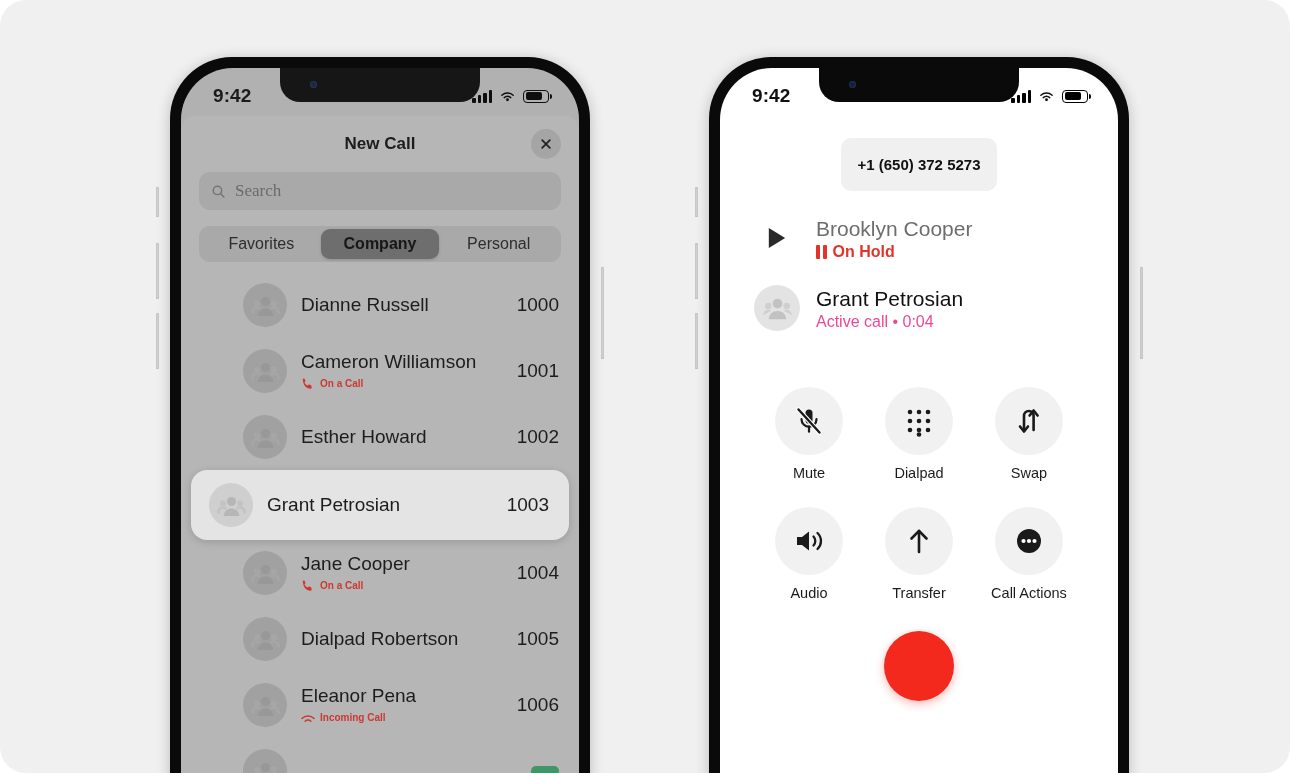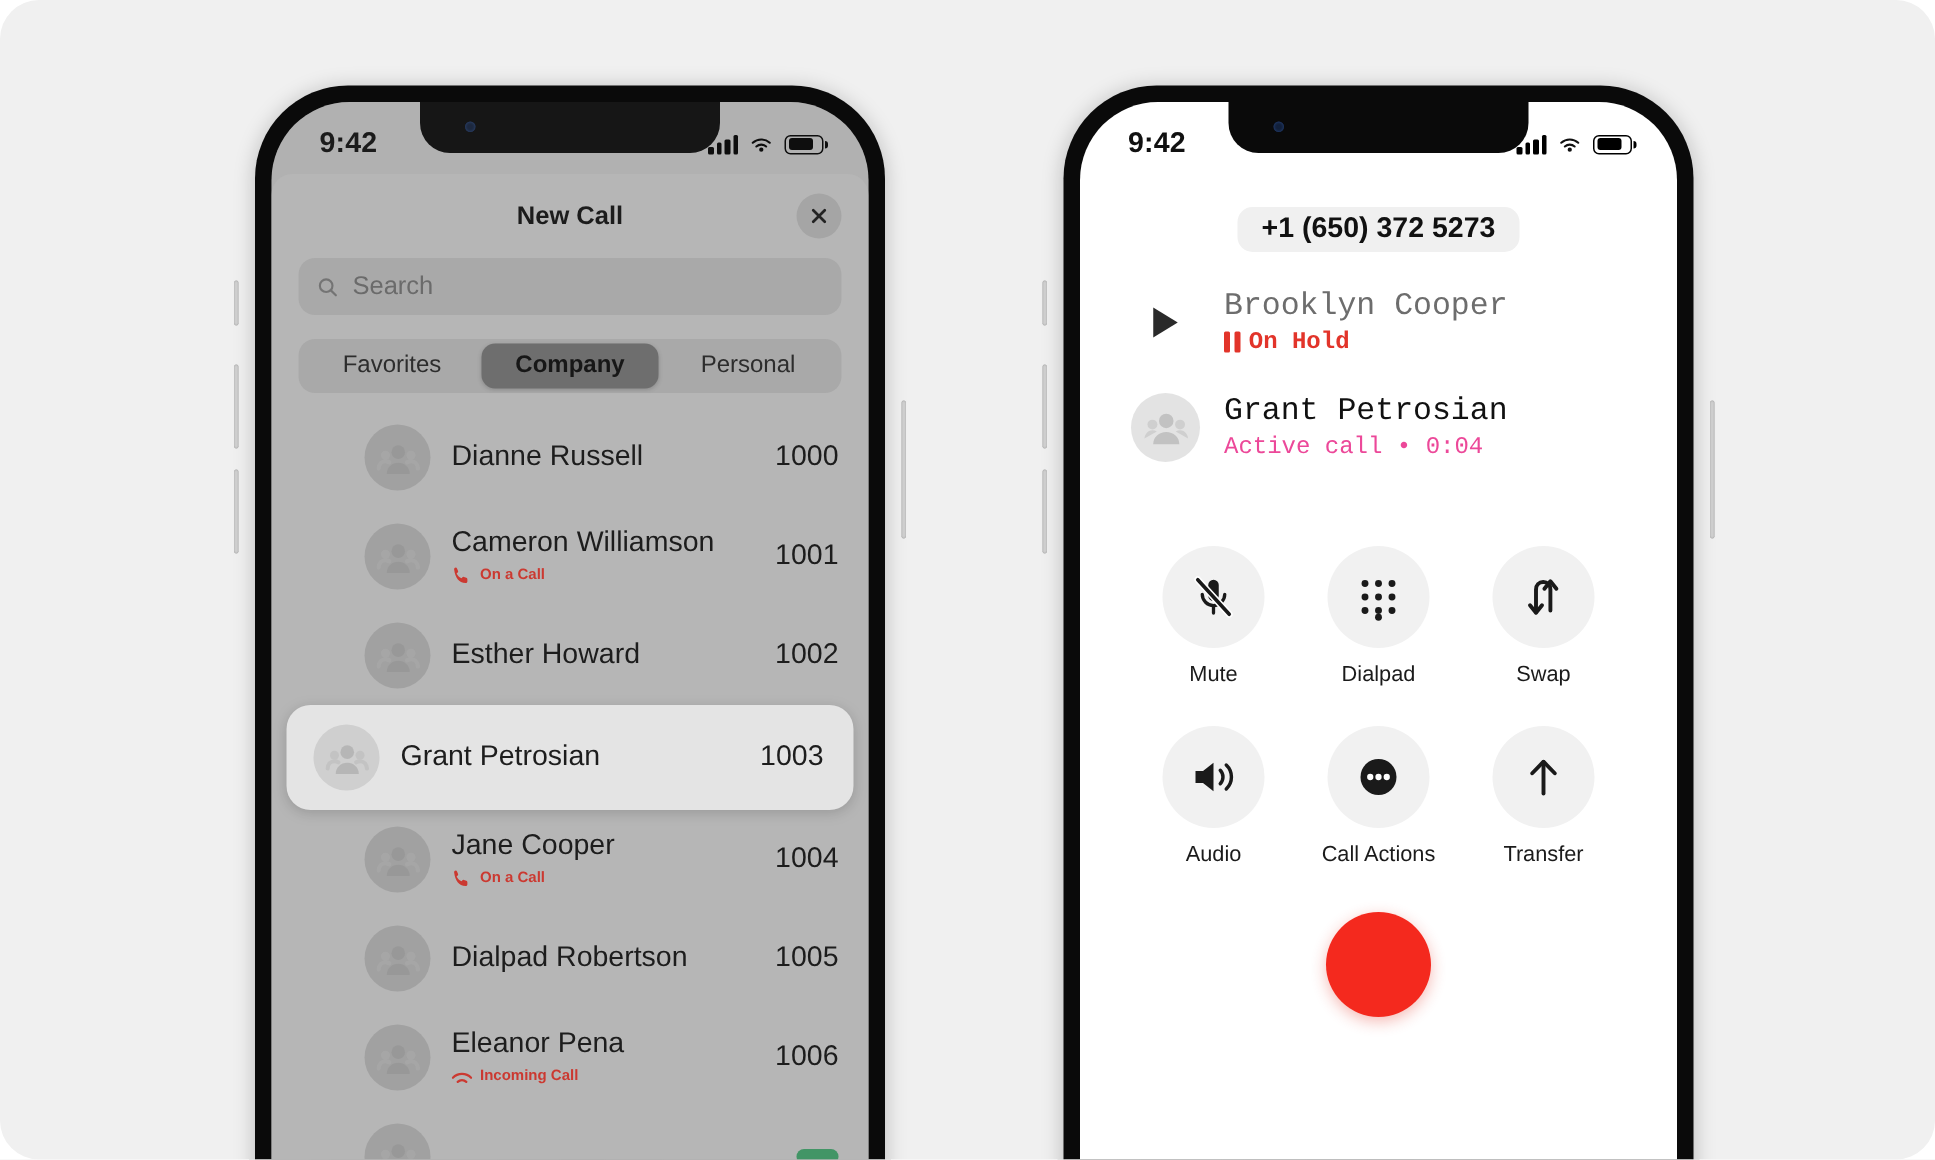--- a/index.html
+++ b/index.html
@@ -123,21 +123,21 @@
     width:30px; height:30px; border-radius:50%;
     background:#b4b4b4;
     display:flex; align-items:center; justify-content:center;
   }
   .close-btn svg{ width:14px; height:14px; }
 
   .search-wrap{ padding:0 18px; }
   .search-box{
     height:38px; border-radius:11px;
     background:#b9b9b9;
-    display:flex; align-items:center; gap:9px; padding:0 12px;
+    display:flex; align-items:center; gap:9px; padding:0 12px;font-family:Liberation Serif, serif;
   }
   .search-box .sicon{ width:15px; height:15px; opacity:.62; flex:none; }
   .search-ph{ font-size:17px; color:#6f6f6f; }
 
   .segmented{
     margin:16px 18px 0;
     height:36px; border-radius:11px;
     background:#b9b9b9;
     display:flex; align-items:center; padding:3px; gap:0;
   }
@@ -180,26 +180,26 @@
     font-size:10px; font-weight:700; color:#e2342a; margin-top:3px;
   }
   .c-status svg{ width:14px; height:14px; flex:none; }
   .c-ext{ font-size:19px; color:#121212; flex:none; }
 
   
   .rp{ position:absolute; inset:0; padding-top:48px; }
   .num-pill-wrap{ display:flex; justify-content:center; margin-top:22px; }
   .num-pill{
     background:#f0f0f0; border-radius:10px;
-    padding:4px 16px; font-size:19px; font-weight:600; color:#111;
+    padding:18px 16px; font-size:15px; font-weight:600; color:#111;
   }
 
   .call-party{
-    display:flex; align-items:flex-start; gap:16px;
-    padding:0 34px; margin-top:24px;font-family:Liberation Mono, monospace;
+    display:flex; align-items:flex-end; gap:16px;
+    padding:0 34px; margin-top:24px;
   }
   .party-lead{ width:46px; height:46px; flex:none; display:flex; align-items:center; justify-content:center; }
   .party-lead svg{ width:28px; height:28px; }
   .party-avatar{ width:46px; height:46px; border-radius:50%; background:#e3e3e3;
                  display:flex; align-items:center; justify-content:center; flex:none; }
   .party-avatar svg{ width:31px; height:31px; }
   .p-name{ font-size:21px; color:#111; line-height:1.2; }
   .p-name.muted{ color:#6d6d6d; }
   .p-sub{ font-size:16px; color:#ec4899; margin-top:2px; }
   .p-sub.hold{ display:flex; align-items:center; gap:6px; color:#e2342a; font-weight:600; }
@@ -564,37 +564,37 @@
                   <path d="M4 12h5l7-5.5v19L9 20H4z" fill="#1a1a1a"></path>
                   <path d="M20.5 11.5a6.5 6.5 0 010 9" stroke="#1a1a1a" stroke-width="2.3" fill="none" stroke-linecap="round"></path>
                   <path d="M24.5 8a11 11 0 010 16" stroke="#1a1a1a" stroke-width="2.3" fill="none" stroke-linecap="round"></path>
                 </svg>
               </div>
      <div class="act-label">Audio</div>
             </div>
             <div class="action">
               <div class="act-circle">
                 <svg viewBox="0 0 32 32">
+                  <path d="M16 27V6" stroke="#1a1a1a" stroke-width="2.6" stroke-linecap="round"></path>
+                  <path d="M8.5 13.5L16 5.8l7.5 7.7" stroke="#1a1a1a" stroke-width="2.6" fill="none" stroke-linecap="round" stroke-linejoin="round"></path>
+                </svg>
+              </div>
+     <div class="act-label">Transfer</div>
+            </div>
+            <div class="action">
+              <div class="act-circle">
+                <svg viewBox="0 0 32 32">
                   <circle cx="16" cy="16" r="12" fill="#1a1a1a"></circle>
                   <circle cx="10.5" cy="16" r="2.1" fill="#fff"></circle>
                   <circle cx="16" cy="16" r="2.1" fill="#fff"></circle>
                   <circle cx="21.5" cy="16" r="2.1" fill="#fff"></circle>
                 </svg>
               </div>
      <div class="act-label">Call Actions</div>
             </div>
-            <div class="action">
-              <div class="act-circle">
-                <svg viewBox="0 0 32 32">
-                  <path d="M16 27V6" stroke="#1a1a1a" stroke-width="2.6" stroke-linecap="round"></path>
-                  <path d="M8.5 13.5L16 5.8l7.5 7.7" stroke="#1a1a1a" stroke-width="2.6" fill="none" stroke-linecap="round" stroke-linejoin="round"></path>
-                </svg>
-              </div>
-     <div class="act-label">Transfer</div>
-            </div>
           </div>
 
         <div class="endcall-wrap">
           <div class="endcall"></div>
         </div>
       </div>
     </div>
   </div>
 
 </div>

